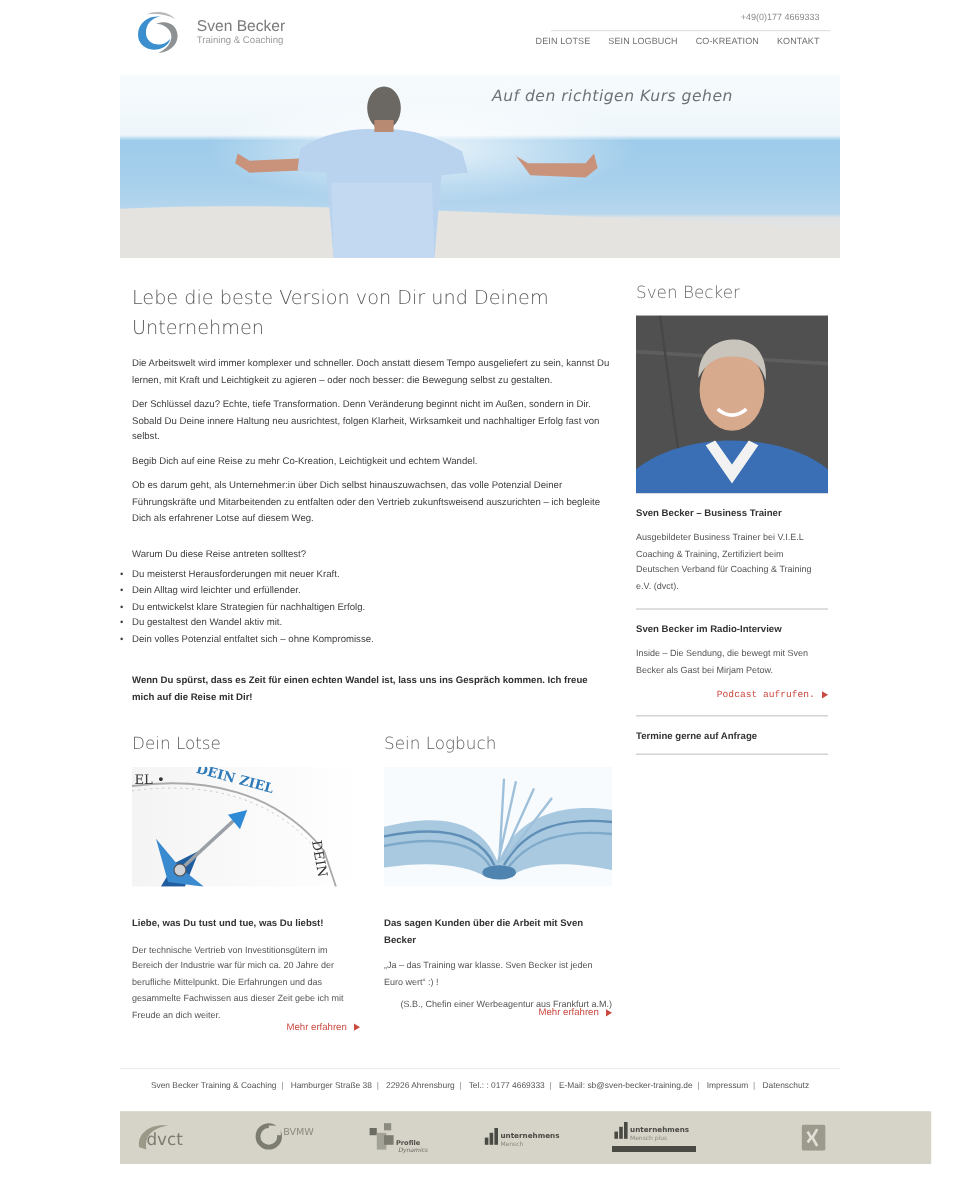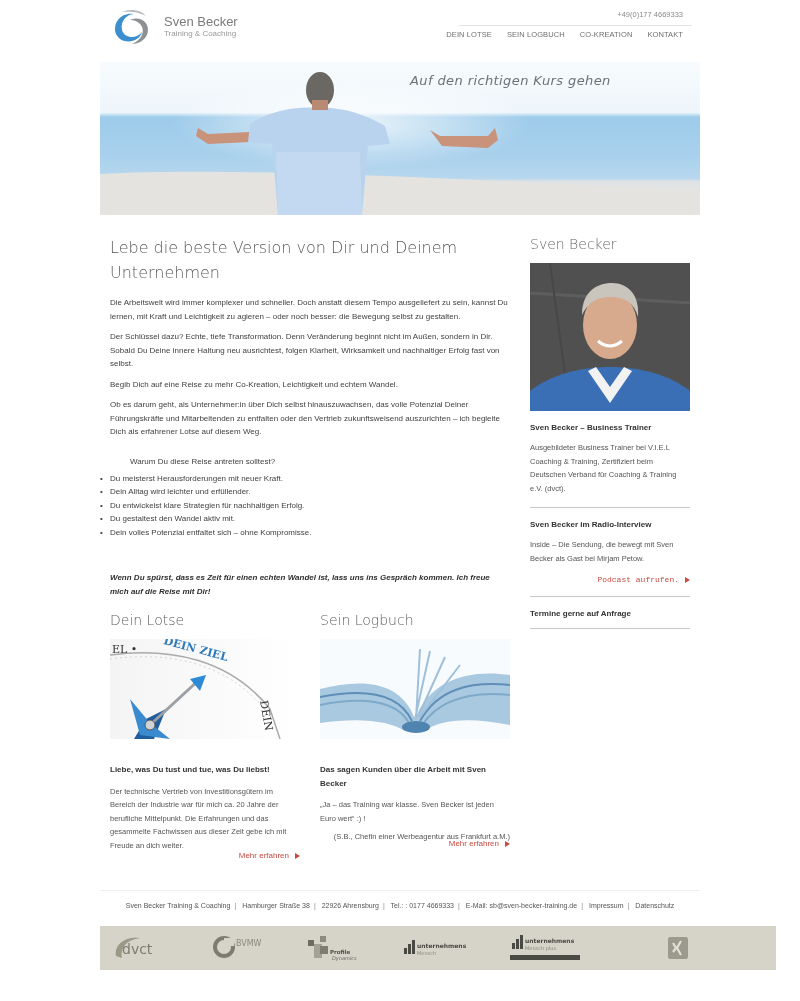--- a/index.html
+++ b/index.html
@@ -18,25 +18,25 @@
   .nav a { font-size: 7.5px; color: #6f6f6f; text-decoration: none; letter-spacing: 0.1px; }
 
   .hero { position: absolute; left: 100px; top: 62px; width: 600px; height: 153px; overflow: hidden;
           background: linear-gradient(180deg, #f7fbfd 0%, #eef6fb 33%, #9dcbea 36%, #a8d0ec 60%, #b7d7ee 76%, #dfe2e4 78%, #e9e8e6 100%); }
   .hero-tagline { position: absolute; left: 310px; top: 11px; font-size: 13px; font-style: italic; color: #6d7278; letter-spacing: 0.4px; font-family: "DejaVu Sans", sans-serif; }
 
   .main { position: absolute; left: 110px; top: 235px; width: 400px; }
   .page-title { font-size: 16px; font-weight: normal; color: #5a5a5a; line-height: 25px; font-family: "DejaVu Sans", sans-serif; font-weight: 200; }
   .para { font-size: 8px; line-height: 13.5px; color: #3f3f3f; margin-top: 7px; }
   .para:first-of-type { margin-top: 11px; }
-  .why { font-size: 8px; color: #3f3f3f; margin-top: 18px; margin-left: 20px; }
+  .why { font-size: 8px; color: #3f3f3f; margin-top: 18px; }
   .bullets { list-style: none; margin-top: 6px; margin-left: -10px; }
   .bullets li { font-size: 8px; line-height: 13.5px; color: #3f3f3f; display: flex; }
   .bullets li .dot { width: 10px; flex: none; }
-  .cta { font-size: 8px; font-weight: bold; color: #2f2f2f; line-height: 13.5px; margin-top: 32px; font-style: italic; }
+  .cta { font-size: 8px; font-weight: bold; color: #2f2f2f; line-height: 13.5px; margin-top: 21px; }
 
   .sidebar { position: absolute; left: 530px; top: 236px; width: 160px; }
   .side-title { font-size: 14px; color: #6a6a6a; font-family: "DejaVu Sans", sans-serif; font-weight: 200; }
   .portrait { margin-top: 11px; width: 160px; height: 148px; background: linear-gradient(180deg, #4d4d4d, #565656); position: relative; overflow: hidden; }
   .side-h { font-size: 8px; font-weight: bold; color: #333; margin-top: 12px; }
   .side-p { font-size: 7.5px; color: #555; line-height: 13.5px; margin-top: 9px; }
   .side-divider { border-top: 1px solid #c9c9c9; margin-top: 12px; }
   .side-link { font-size: 8px; color: #c94a40; text-align: right; margin-top: 10px; font-family: Liberation Mono, monospace; }
   .arrow { display: inline-block; width: 0; height: 0; border-left: 5px solid #c94a40; border-top: 3px solid transparent; border-bottom: 3px solid transparent; margin-left: 6px; vertical-align: middle; }
 

